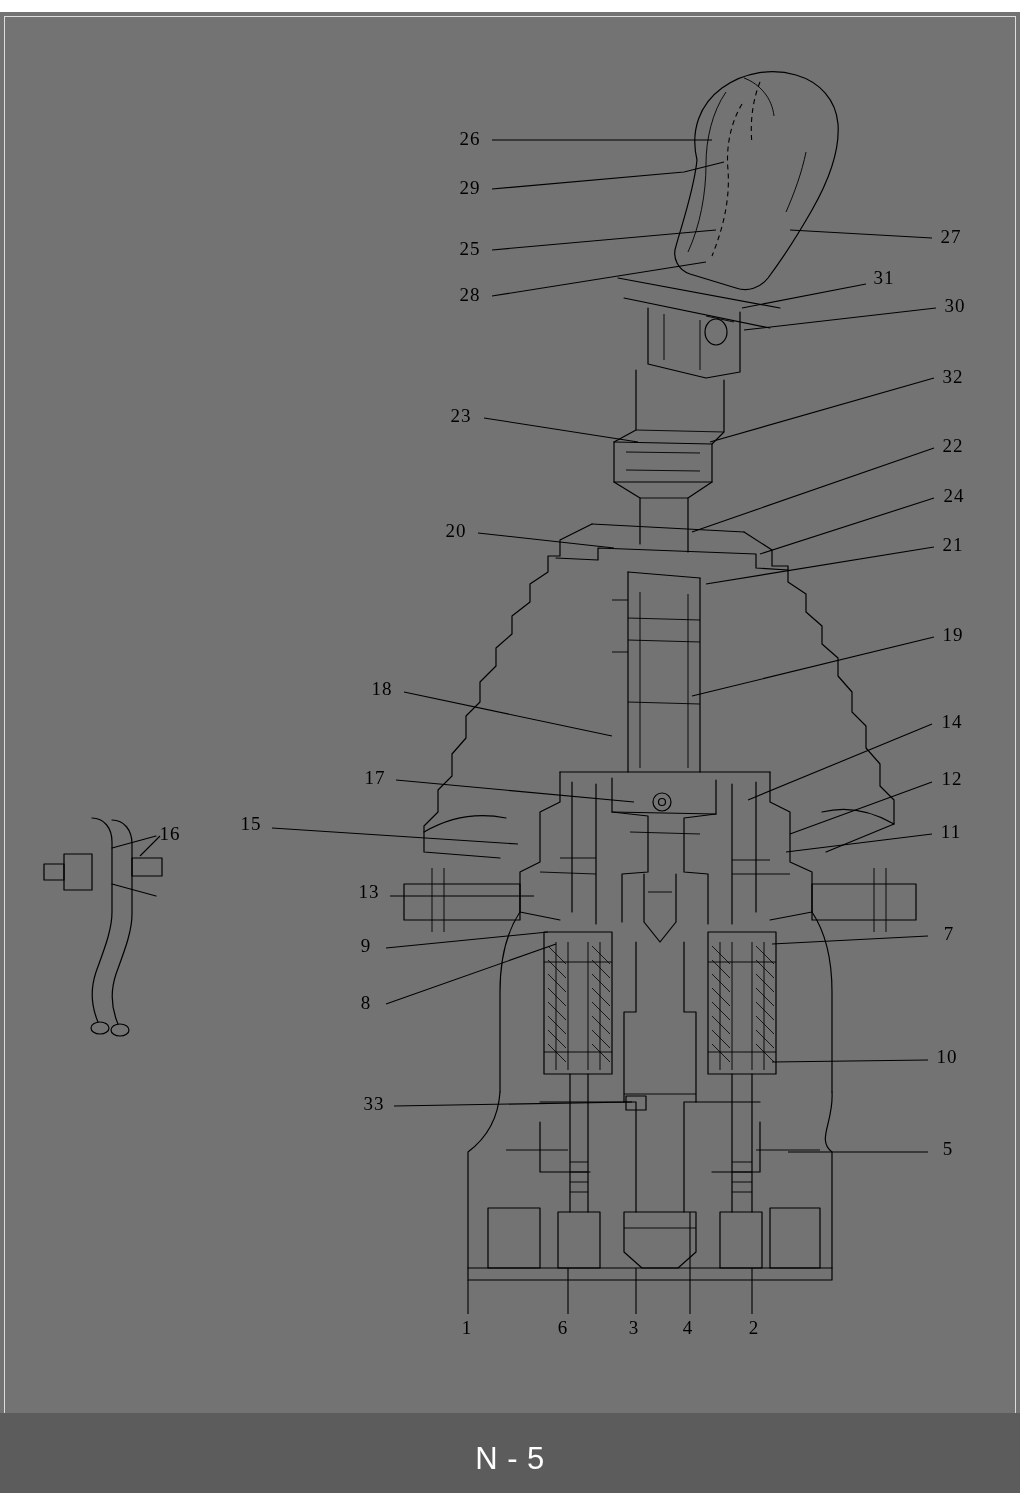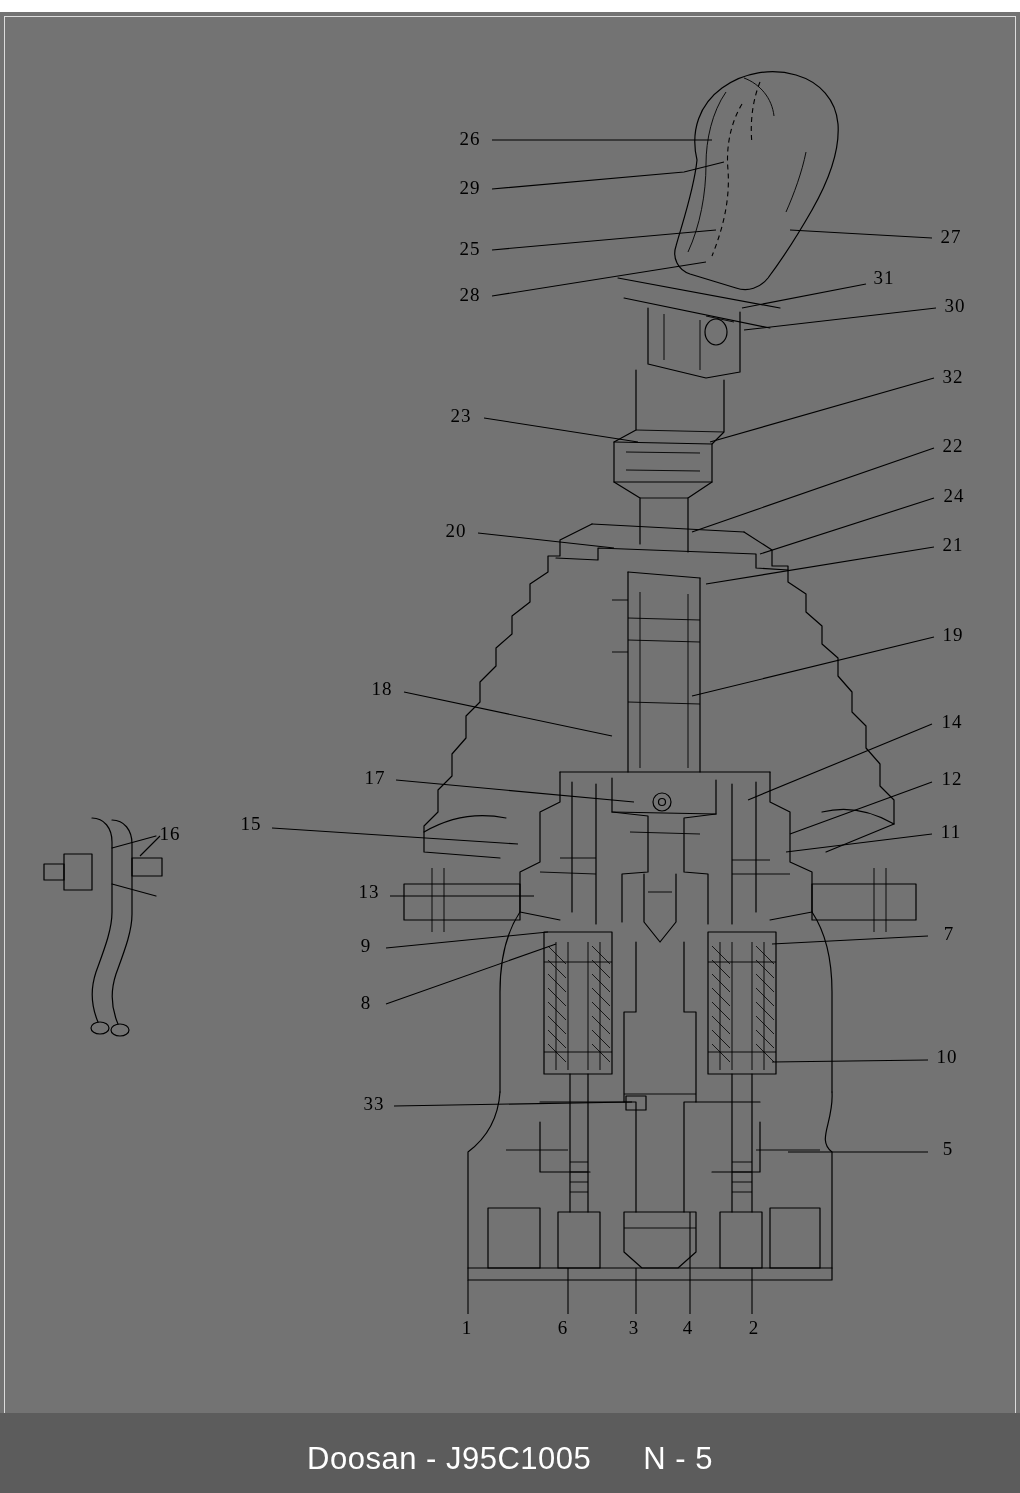--- a/index.html
+++ b/index.html
@@ -274,17 +274,16 @@
           <text x="563" y="1322" class="callout-num" text-anchor="middle">6</text>
           <text x="634" y="1322" class="callout-num" text-anchor="middle">3</text>
           <text x="688" y="1322" class="callout-num" text-anchor="middle">4</text>
           <text x="754" y="1322" class="callout-num" text-anchor="middle">2</text>
         </g>
     </svg>
   </div>
 
   <div class="footer">
     <div class="footer-inner">
-      <span class="footer-left">Doosan - J95C1005</span>
       <span class="footer-right">N - 5</span>
     </div>
   </div>
 </div>
 
 </body></html>

